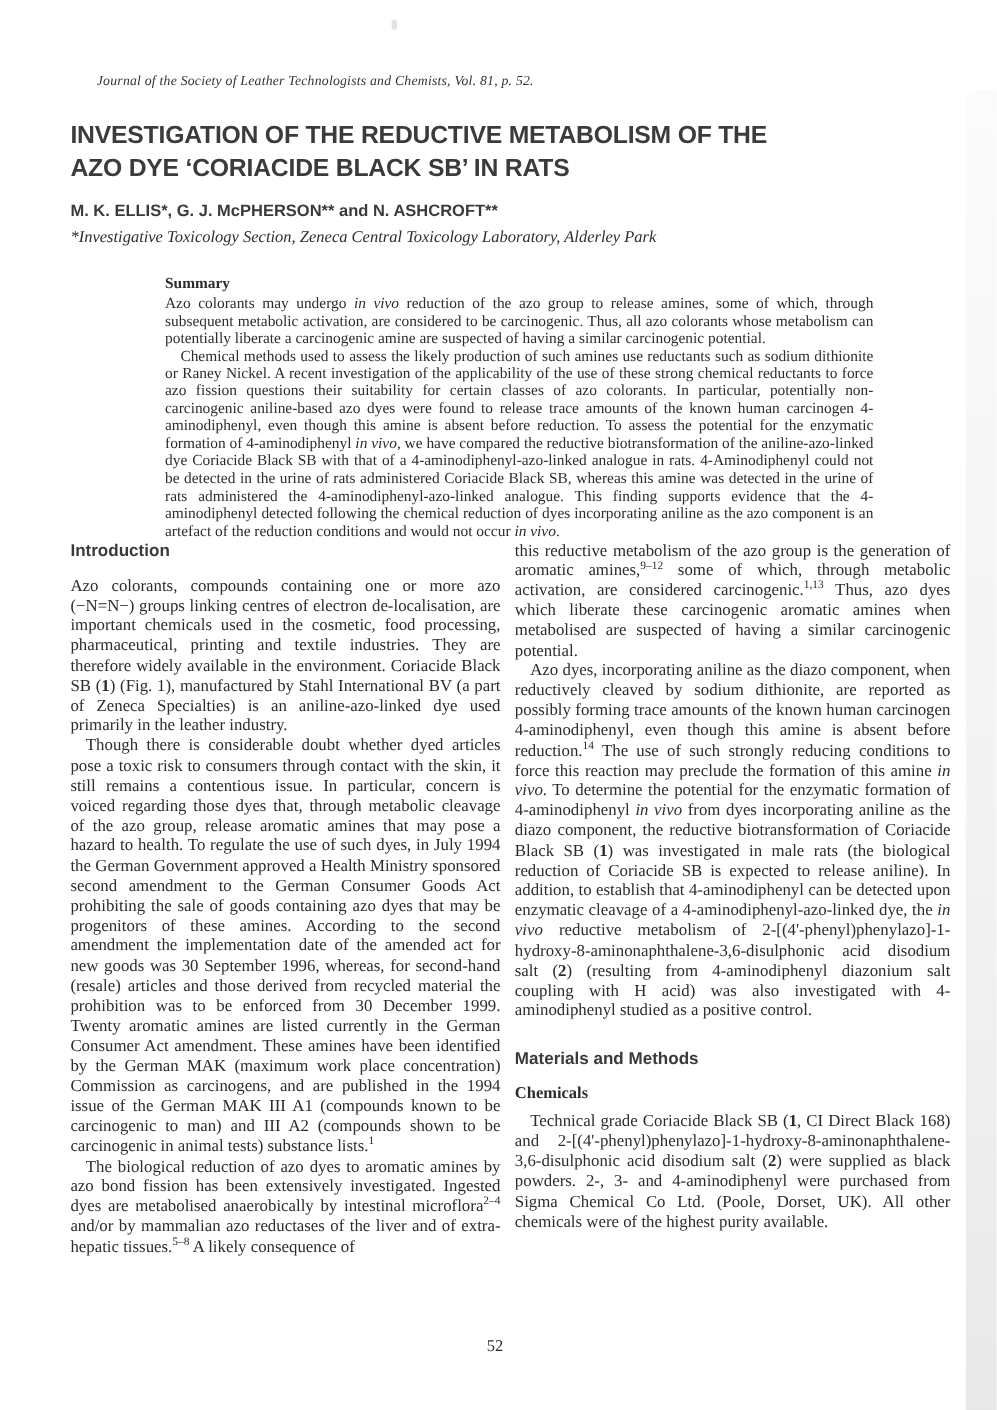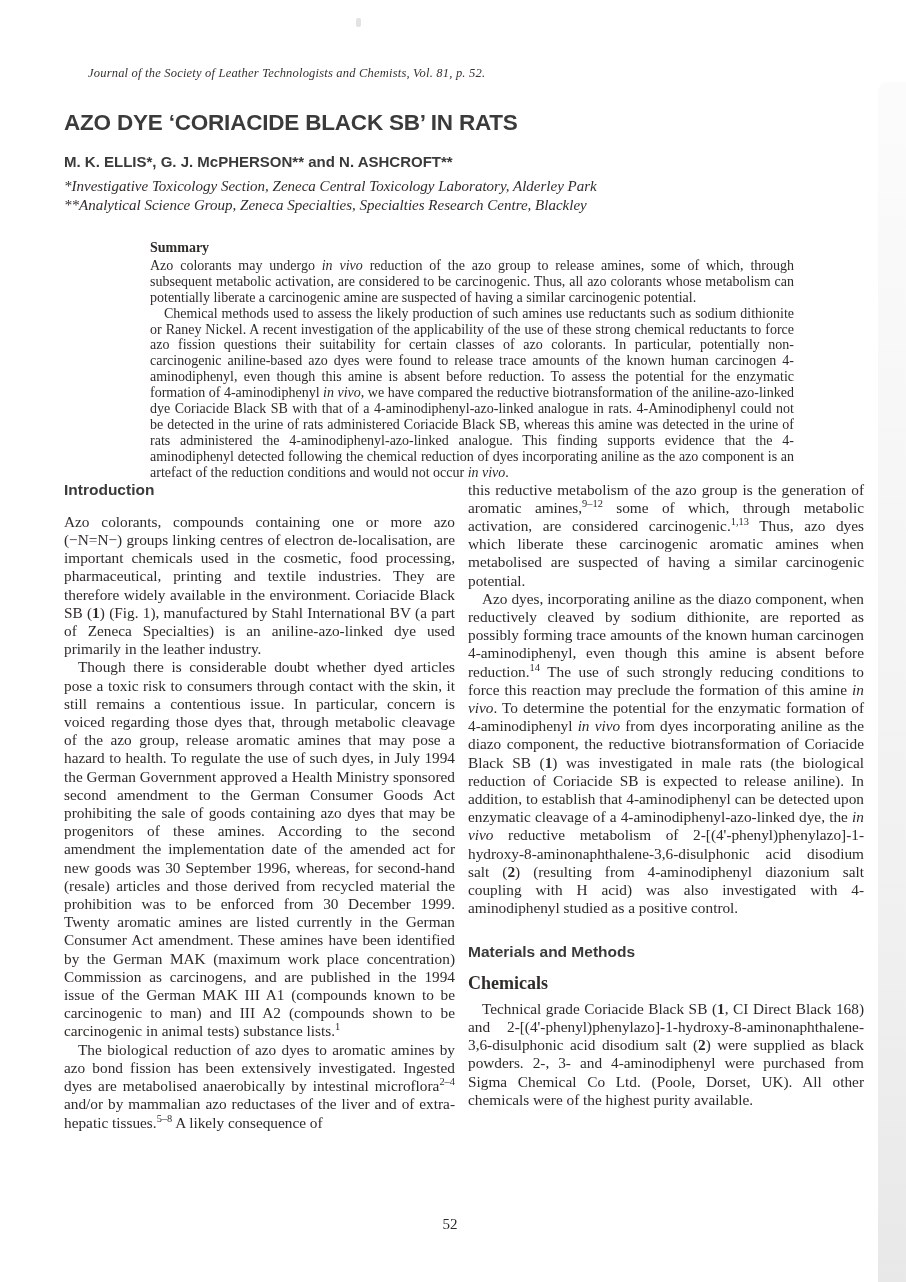--- a/index.html
+++ b/index.html
@@ -70,21 +70,21 @@
     font-family: "Liberation Sans", sans-serif;
     font-weight: bold;
     font-size: 15.5px;
     color: #3a3a3a;
     margin: 0 0 14px 0;
     text-align: left;
   }
   .section-heading.materials { margin: 26px 0 12px 0; }
   .sub-heading {
     font-weight: bold;
-    font-size: 18px;
+    font-size: 15px;
     margin: 0 0 8px 0;
     text-align: left;
   }
   sup { font-size: 0.68em; line-height: 0; }
   em { font-style: italic; }
   strong { font-weight: bold; }
   .page-number {
     position: absolute;
     top: 1197px; left: 64px; width: 772px;
     text-align: center;
@@ -99,28 +99,28 @@
 <div class="page">
 
   <div class="edge-shadow"></div>
   <div class="scan-mark"></div>
 
   <div class="content">
 
     <div class="journal-line">Journal of the Society of Leather Technologists and Chemists, Vol. 81, p. 52.</div>
 
     <h1 class="title">
+      <span class="tline">INVESTIGATION OF THE REDUCTIVE METABOLISM OF THE</span>
       <span class="tline">AZO DYE ‘CORIACIDE BLACK SB’ IN RATS</span>
     </h1>
 
     <div class="authors">M. K. ELLIS*, G. J. McPHERSON** and N. ASHCROFT**</div>
 
     <div class="affiliations">
       <div>*Investigative Toxicology Section, Zeneca Central Toxicology Laboratory, Alderley Park</div>
-      <div>**Analytical Science Group, Zeneca Specialties, Specialties Research Centre, Blackley</div>
     </div>
 
     <section class="summary">
       <div class="summary-heading">Summary</div>
       <p><span>Azo colorants may undergo </span><em>in vivo</em><span> reduction of the azo group to release amines, some of which, through subsequent metabolic activation, are considered to be carcinogenic. Thus, all azo colorants whose metabolism can potentially liberate a carcinogenic amine are suspected of having a similar carcinogenic potential.</span></p>
       <p class="indent"><span>Chemical methods used to assess the likely production of such amines use reductants such as sodium dithionite or Raney Nickel. A recent investigation of the applicability of the use of these strong chemical reductants to force azo fission questions their suitability for certain classes of azo colorants. In particular, potentially non-carcinogenic aniline-based azo dyes were found to release trace amounts of the known human carcinogen 4-aminodiphenyl, even though this amine is absent before reduction. To assess the potential for the enzymatic formation of 4-aminodiphenyl </span><em>in vivo</em><span>, we have compared the reductive biotransformation of the aniline-azo-linked dye Coriacide Black SB with that of a 4-aminodiphenyl-azo-linked analogue in rats. 4-Aminodiphenyl could not be detected in the urine of rats administered Coriacide Black SB, whereas this amine was detected in the urine of rats administered the 4-aminodiphenyl-azo-linked analogue. This finding supports evidence that the 4-aminodiphenyl detected following the chemical reduction of dyes incorporating aniline as the azo component is an artefact of the reduction conditions and would not occur </span><em>in vivo</em><span>.</span></p>
     </section>
 
     <div class="columns">
 

